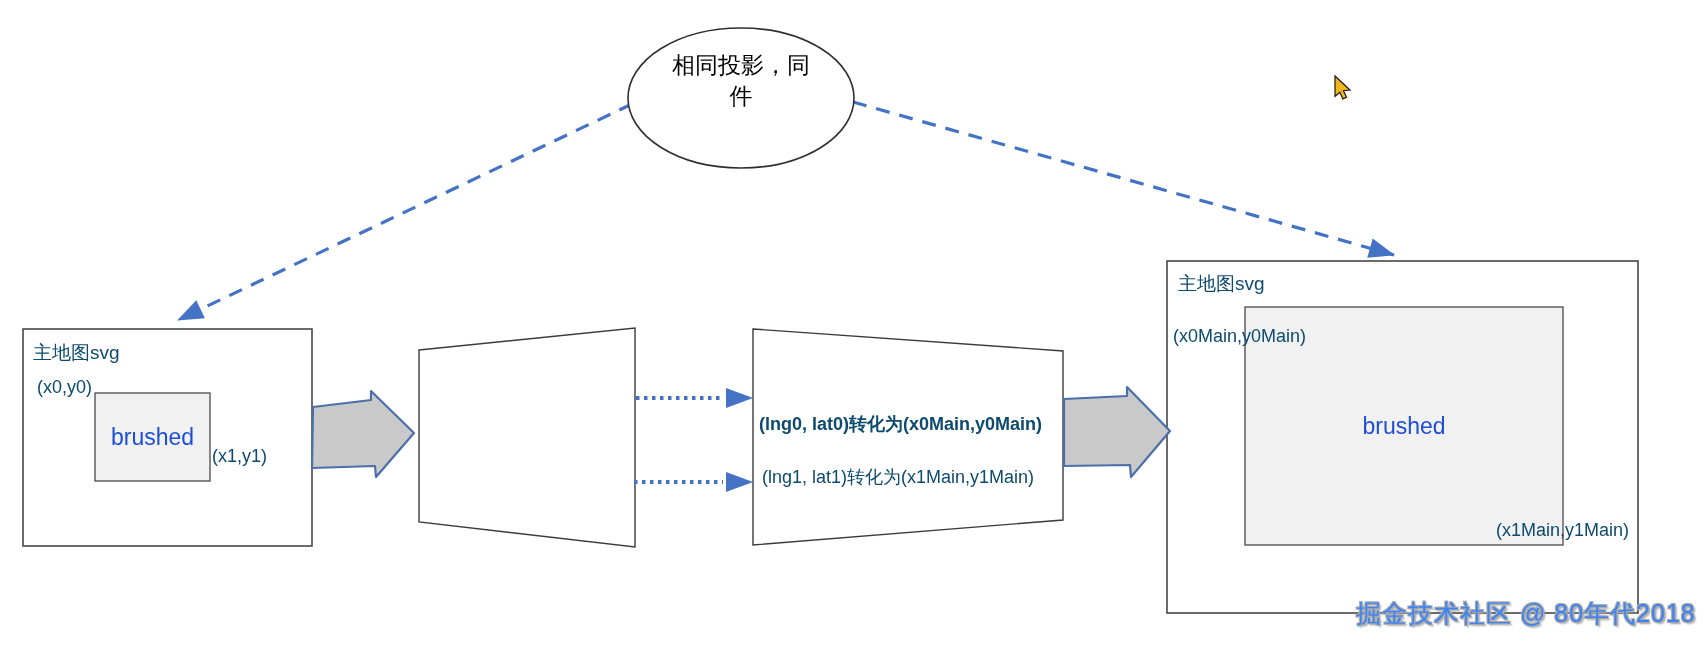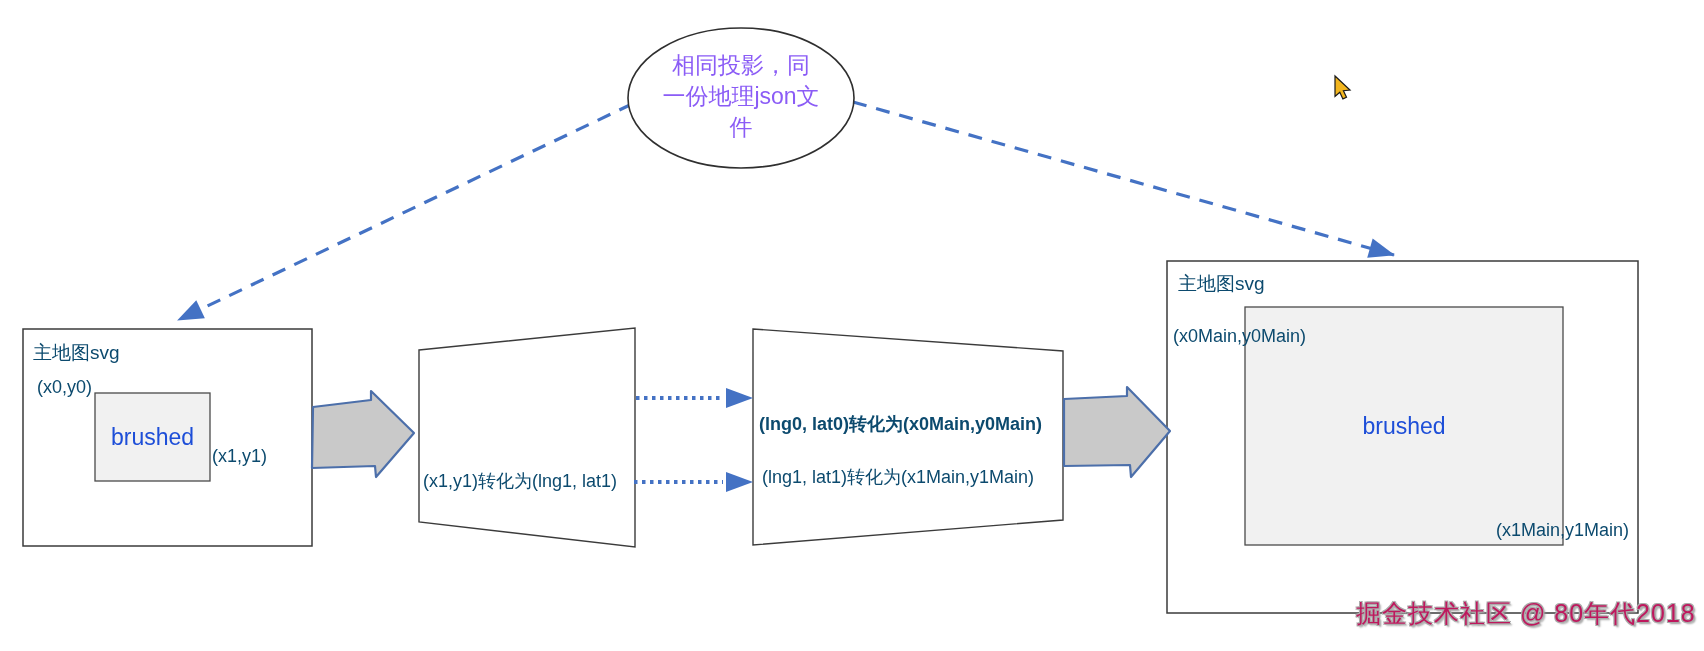--- a/index.html
+++ b/index.html
@@ -10,33 +10,33 @@
     overflow:hidden;
     font-family:"Liberation Sans","DejaVu Sans",sans-serif;
     color:#222222;
   }
   #shape-layer{position:absolute;left:0;top:0;}
   .label{position:absolute;white-space:nowrap;color:#0c4a6e;}
   .t18{font-size:18px;margin-top:9px;}
   .t19{font-size:19px;}
   .ellipse-note{
     position:absolute;left:611px;top:50px;width:260px;
-    text-align:center;font-size:23px;line-height:31px;color:#8b5cf6;
+    text-align:center;font-size:23px;line-height:31px;color:#000000;
   }
   .ellipse-note span{display:block;}
   .brushed-box{
     position:absolute;display:flex;align-items:center;justify-content:center;
     font-size:23px;color:#1d4ed8;text-align:center;
   }
   .overview-brushed{left:95px;top:393px;width:115px;height:88px;}
   .main-brushed{left:1245px;top:307px;width:318px;height:238px;}
   .watermark{
     position:absolute;left:1356px;top:597px;
     font-size:25px;letter-spacing:1px;
-    color:#be185d;
+    color:#3b82f6;
     text-shadow:-1px -1px 0 #ababab,1px -1px 0 #ababab,-1px 1px 0 #ababab,1px 1px 0 #ababab,2px 2px 2px #9a9a9a;
   }
 </style>
 </head>
 <body>
 
 <div id="canvas">
 
   <svg id="shape-layer" width="1704" height="651" viewBox="0 0 1704 651">
     <defs>
@@ -66,30 +66,28 @@
     <polygon points="726,472 753,482 726,492" fill="#4472C4"></polygon>
 
     <polygon points="313,407 371,400 371,391 414,433 376,477 375,466 312,468" fill="#c9c9c9" stroke="#4c6faa" stroke-width="2.2" stroke-linejoin="round"></polygon>
     <polygon points="1064,399 1127,396 1127,387 1170,431 1131,477 1130,465 1064,466" fill="#c9c9c9" stroke="#4c6faa" stroke-width="2.2" stroke-linejoin="round"></polygon>
 
     <path d="M1335,76 L1335,96.5 L1339.8,92.2 L1342.9,98.9 L1346.5,97.3 L1343.4,90.7 L1350,90.1 Z" fill="#f2b51e" stroke="#1a1a1a" stroke-width="1.2"></path>
   </svg>
 
   <div class="ellipse-note">
     <span>相同投影，同</span>
-    <span>一份地理json文</span>
     <span>件</span>
   </div>
 
   <div class="label t19" style="left:33px;top:340px;">主地图svg</div>
   <div class="label t18" style="left:37px;top:368px;">(x0,y0)</div>
   <div class="brushed-box overview-brushed">brushed</div>
   <div class="label t18" style="left:212px;top:437px;">(x1,y1)</div>
 
-  <div class="label t18" style="left:423px;top:460px;">(x1,y1)转化为(lng1, lat1)</div>
 
   <div class="label t18" style="left:759px;top:403px;font-weight:bold;">(lng0, lat0)转化为(x0Main,y0Main)</div>
   <div class="label t18" style="left:762px;top:456px;text-align:right;">(lng1, lat1)转化为(x1Main,y1Main)</div>
 
   <div class="label t19" style="left:1178px;top:271px;">主地图svg</div>
   <div class="label t18" style="left:1173px;top:317px;">(x0Main,y0Main)</div>
   <div class="brushed-box main-brushed">brushed</div>
   <div class="label t18" style="left:1496px;top:511px;">(x1Main,y1Main)</div>
 
   <div class="watermark">掘金技术社区 @ 80年代2018</div>

